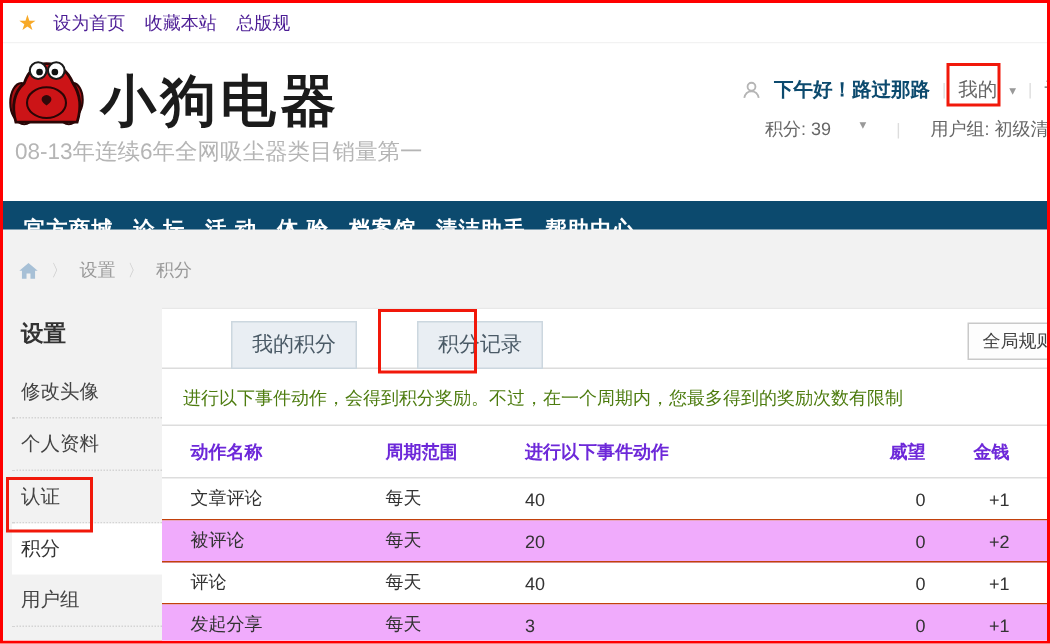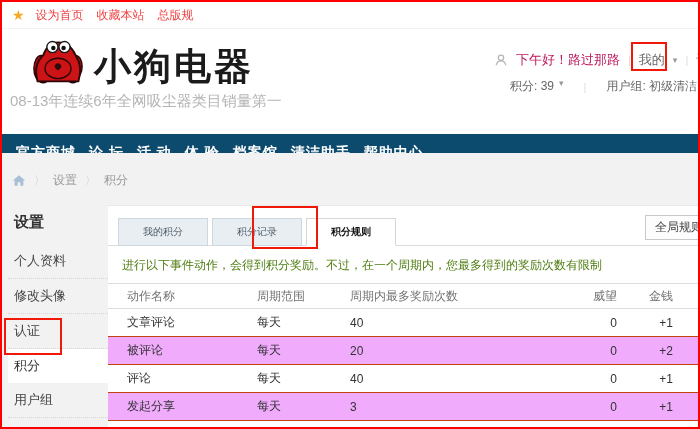--- a/index.html
+++ b/index.html
@@ -13,28 +13,28 @@
     color:#333;
   }
   
   .topstrip {
     position:absolute; left:0; top:0; right:0; height:27px;
     background:#fff; display:flex; align-items:center;
     padding-left:10px; gap:13px; font-size:12px; color:#666;
     border-bottom:1px solid #f2f2f2;
   }
   .topstrip .star { color:#f7a928; font-size:14px; margin-right:-2px; }
-  .topstrip a { color:#ef4444; text-decoration:none; cursor:pointer;font-family:Liberation Mono, monospace; }
+  .topstrip a { color:#4c1d95; text-decoration:none; cursor:pointer;font-family:Liberation Mono, monospace; }
   
   .header { position:absolute; left:0; top:27px; right:0; height:88px; background:#fff; }
-  .logo { position:absolute; left:28px; top:6px; display:flex; align-items:flex-end; }
+  .logo { position:absolute; left:1px; top:6px; display:flex; align-items:flex-end; }
   .logo-title { font-size:37px; font-weight:900; color:#1b1b1b; letter-spacing:3px; line-height:1; margin-left:8px; margin-bottom:6px; }
   .tagline { position:absolute; left:8px; top:63px; font-size:15px; color:#b5b5b5; white-space:nowrap; }
   .uinfo1 { position:absolute; left:492px; top:22px; display:flex; align-items:center; gap:8px; font-size:13px; color:#666; white-space:nowrap; }
-  .uinfo1 .greet { font-weight:normal; color:#be185d; }
+  .uinfo1 .greet { font-weight:bold; color:#0c4a6e; }
   .uinfo1 .sep, .uinfo2 .sep { color:#ddd; font-size:11px; }
   .caret { color:#999; font-size:9px; }
   .uinfo2 { position:absolute; left:508px; top:49px; display:flex; align-items:center; gap:20px; font-size:12px; color:#666; white-space:nowrap; }
   .usericon { width:14px; height:14px; display:inline-block; }
   
   .nav {
     position:absolute; left:0; top:114px; right:0; height:37px;
     display:flex; align-items:center; padding-left:14px; gap:13px;
   }
   .nav-item { color:#fff; font-size:14px; font-weight:bold; letter-spacing:1px; cursor:pointer; white-space:nowrap; }
@@ -46,40 +46,40 @@
   
   .sidebar { position:absolute; left:6px; top:52px; width:100px; }
   .sidebar-title { font-size:15px; font-weight:bold; color:#333; padding:8px 6px 12px 6px; }
   .side-item { font-size:13px; color:#444; padding:8px 6px; border-bottom:1px dotted #d4d4d4; cursor:pointer; }
   .side-item.active { background:#fff; border-bottom:none; color:#333; }
   
   .panel { position:absolute; left:106px; top:52px; right:0; bottom:0; background:#fff; border-top:1px solid #e8e8e8; }
   .tabstrip { position:relative; height:40px; border-bottom:1px solid #dcdcdc; }
   .tabs { position:absolute; left:10px; bottom:-1px; display:flex; gap:4px; }
   .tab {
-    font-size:10px; color:#4a5a66; background:#e9eef3;
-    border:1px solid #ccd7df; padding:6px 24px; cursor:pointer; white-space:nowrap;
+    font-size:14px; color:#4a5a66; background:#e9eef3;
+    border:1px solid #ccd7df; padding:6px 13px; cursor:pointer; white-space:nowrap;margin-left:36px;
   }
   .tab.active { background:#fff; border-color:#d6d6d6; border-bottom-color:#fff; font-weight:bold; color:#111; }
   .globalbtn {
     position:absolute; left:537px; top:9px; height:25px;
     background:#fdfdfd; border:1px solid #c9c9c9; color:#444;
     font-size:12px; padding:0 9px; line-height:23px; white-space:nowrap; cursor:pointer;
   }
   .desc { padding:11px 0 9px 14px; font-size:12px; color:#4d7c0f; }
   
   .grid-row {
     display:grid;
     grid-template-columns:130px 93px 190px 77px 56px;
     padding:0 25px 0 19px;
     align-items:center; height:28px; font-size:12px; color:#333;
     border-bottom:1px solid #c2410c;
   }
   .grid-row .c4, .grid-row .c5 { text-align:right; }
-  .grid-head { border-top:1px solid #ddd; border-bottom:1px solid #ddd; height:26px; color:#737373; }
+  .grid-head { border-top:1px solid #ddd; border-bottom:1px solid #ddd; height:36px; color:#6d28d9;font-weight:bold; }
   .grid-row.stripe { background:#f0abfc; }
   
   .ann { position:absolute; border:2px solid #f1180a; z-index:50; pointer-events:none; }
   .ann-settings { left:629px; top:40px; width:36px; height:29px; }
   .ann-tab { left:250px; top:204px; width:66px; height:43px; }
   .ann-side { left:2px; top:316px; width:58px; height:37px; }
 </style>
 </head>
 <body>
 
@@ -117,21 +117,21 @@
     </svg>
     <span class="greet">下午好！路过那路</span>
     <span class="sep">|</span>
     <span>我的</span>
     <span class="caret">▾</span>
     <span class="sep">|</span>
     <span>设置</span>
 
   </div>
   <div class="uinfo2">
-    <span style="display:flex;align-items:flex-start;gap:5px;">
+    <span style="display:flex;align-items:flex-start;gap:19px;">
       <span>积分: 39</span>
       <span class="caret">▾</span>
     </span>
     <span class="sep">|</span>
     <span>用户组: 初级清洁</span>
   </div>
 </div>
 
 <div class="nav" style="background:#0c4a6e;margin-top:18px;">
   <span class="nav-item">官方商城</span>
@@ -149,45 +149,44 @@
       <path d="M8,1 L15,7 L13,7 L13,13 L9.5,13 L9.5,9 L6.5,9 L6.5,13 L3,13 L3,7 L1,7 Z" fill="#a7c0d6"></path>
     </svg>
     <span class="bsep">〉</span>
     <span>设置</span>
     <span class="bsep">〉</span>
     <span>积分</span>
   </div>
 
   <div class="sidebar">
     <div class="sidebar-title">设置</div>
+    <div class="side-item">修改头像</div>
     <div class="side-item">个人资料</div>
-    <div class="side-item">修改头像</div>
     <div class="side-item">认证</div>
     <div class="side-item active">积分</div>
     <div class="side-item">用户组</div>
     <div class="side-item">隐私筛选</div>
 
   </div>
 
   <div class="panel">
     <div class="tabstrip">
       <div class="tabs">
         <div class="tab">我的积分</div>
         <div class="tab">积分记录</div>
-        <div class="tab active">积分规则</div>
       </div>
       <div class="globalbtn">全局规则</div>
     </div>
 
     <div class="desc">进行以下事件动作，会得到积分奖励。不过，在一个周期内，您最多得到的奖励次数有限制</div>
 
     <div class="grid-row grid-head">
       <span class="c1">动作名称</span>
       <span class="c2">周期范围</span>
-      <span class="c3">周期内最多奖励次数</span>
+      <span class="c3">进行以下事件动作</span>
       <span class="c4">威望</span>
       <span class="c5">金钱</span>
     </div>
 
     <div class="grid-row">
       <span class="c1">文章评论</span>
       <span class="c2">每天</span>
       <span class="c3">40</span>
       <span class="c4">0</span>
       <span class="c5">+1</span>

